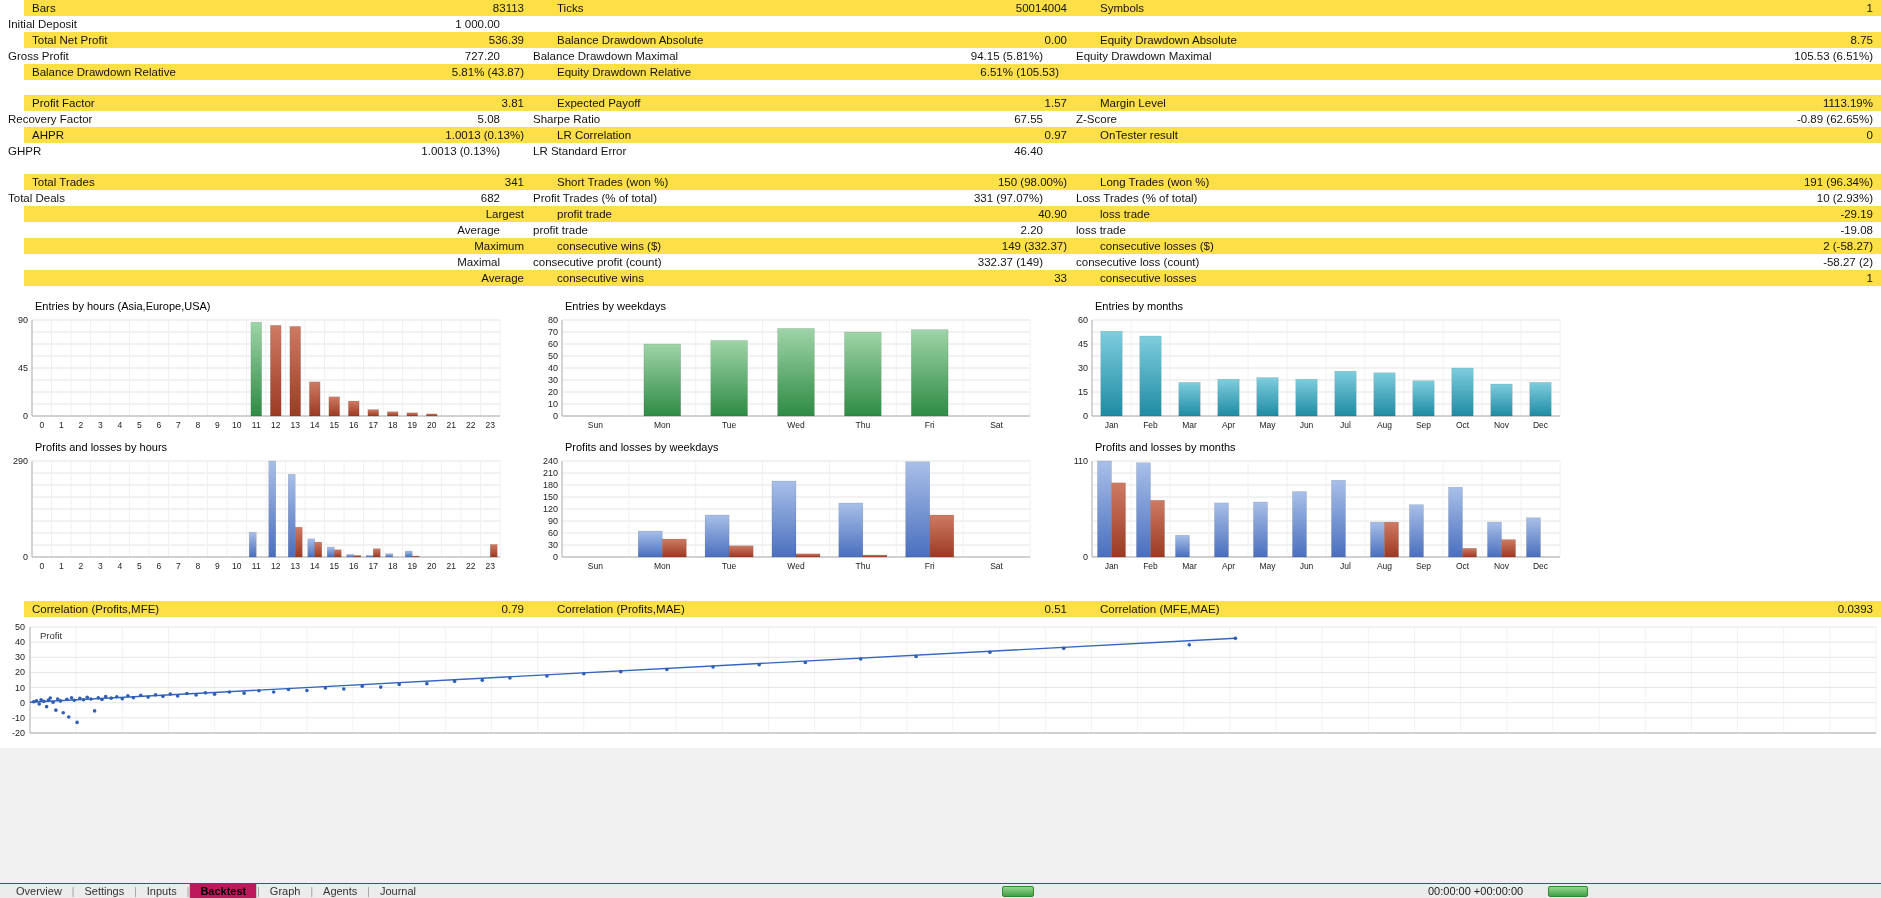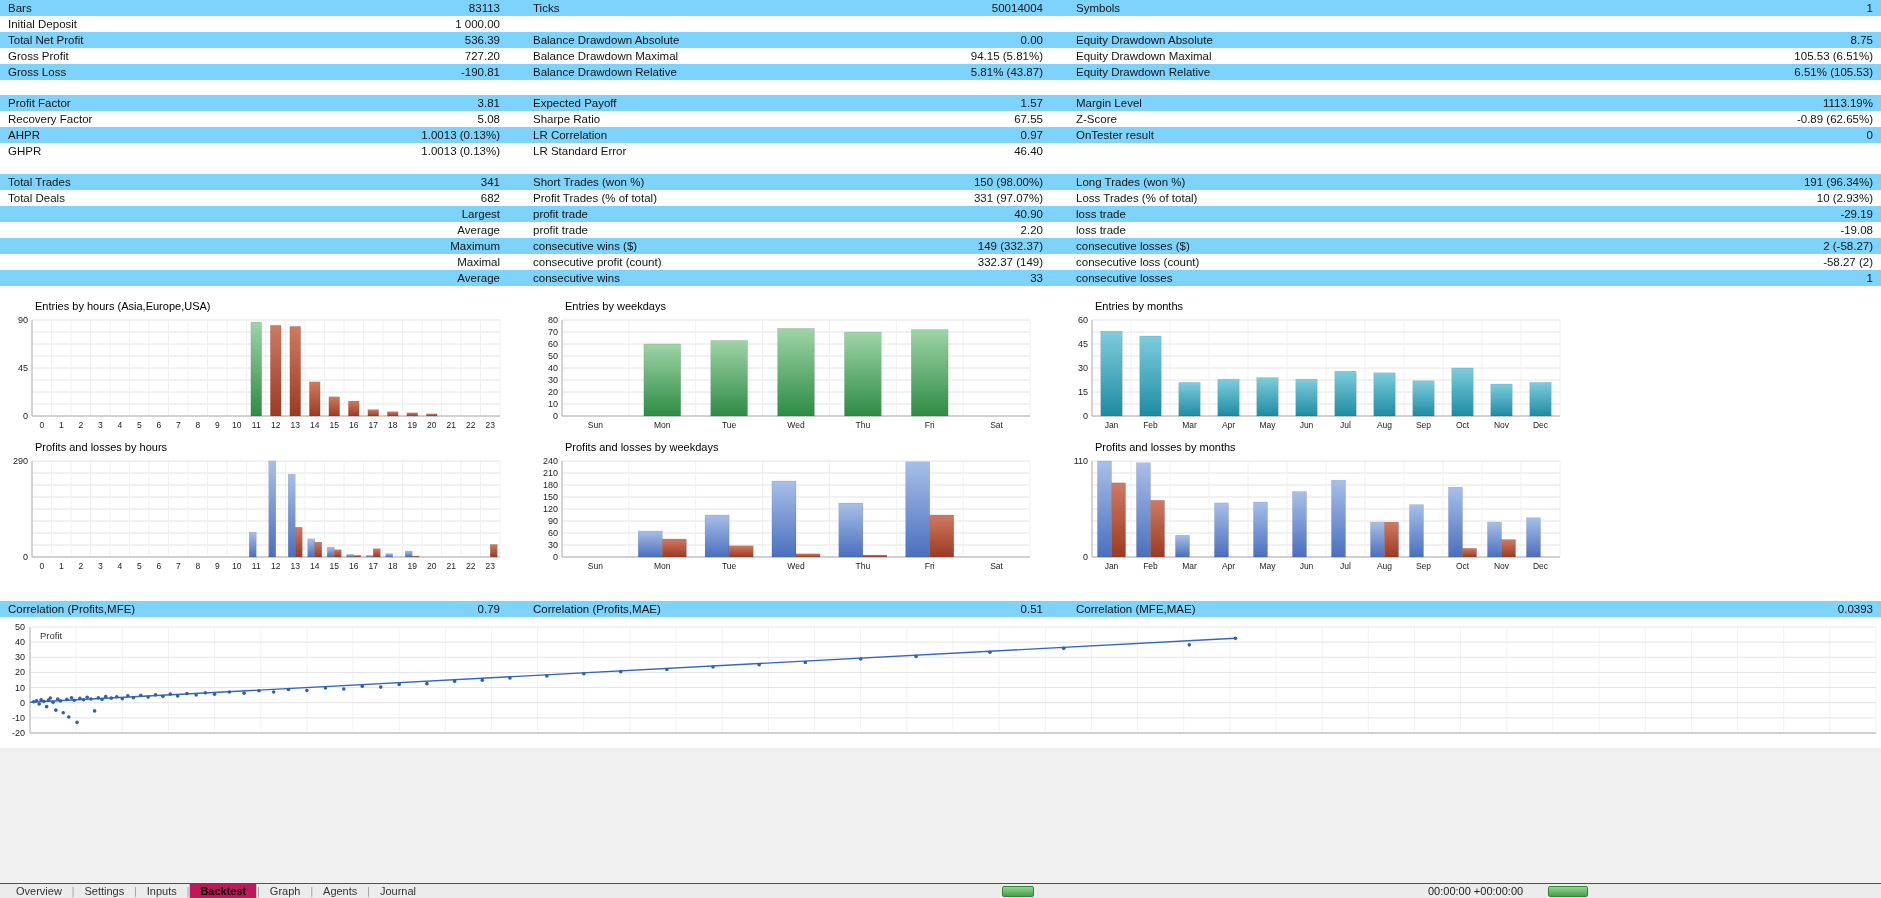--- a/index.html
+++ b/index.html
@@ -2,21 +2,21 @@
 <html><head>
 <meta charset="utf-8">
 <style>
   html,body{margin:0;padding:0}
   body{width:1881px;height:898px;overflow:hidden;background:#ffffff;
        font-family:"Liberation Sans",sans-serif;font-size:11.5px;color:#141414;}
   svg{font-family:"Liberation Sans",sans-serif;display:block}
 
   
   .stat-row{display:grid;grid-template-columns:500px 510px auto;column-gap:33px;height:16px;line-height:16px;}
-  .stat-row.shade{background:#7dd3fc;}
+  .stat-row.shade{background:#fde047;margin-left:24px;}
   .stat-row.gap{height:15px;background:#ffffff;}
   .stat-cell{display:flex;justify-content:space-between;overflow:hidden;}
   .stat-cell .lbl{white-space:pre;}
   .stat-cell:first-child .lbl{padding-left:8px;}
   .stat-cell:last-child .val{padding-right:8px;}
   .stat-cell .val{text-align:right;white-space:pre;}
 
   
   .charts-grid{display:grid;grid-template-columns:repeat(3,530px);margin-top:13px;}
   .chart{height:141px;}
@@ -93,24 +93,20 @@
         <div class="stat-cell">
           <span class="lbl">Balance Drawdown Maximal</span>
           <span class="val">94.15 (5.81%)</span>
         </div>
         <div class="stat-cell">
           <span class="lbl">Equity Drawdown Maximal</span>
           <span class="val">105.53 (6.51%)</span>
         </div>
       </div>
       <div class="stat-row shade">
-        <div class="stat-cell">
-          <span class="lbl">Gross Loss</span>
-          <span class="val">-190.81</span>
-        </div>
         <div class="stat-cell">
           <span class="lbl">Balance Drawdown Relative</span>
           <span class="val">5.81% (43.87)</span>
         </div>
         <div class="stat-cell">
           <span class="lbl">Equity Drawdown Relative</span>
           <span class="val">6.51% (105.53)</span>
         </div>
       </div>
       <div class="stat-row gap"></div>

